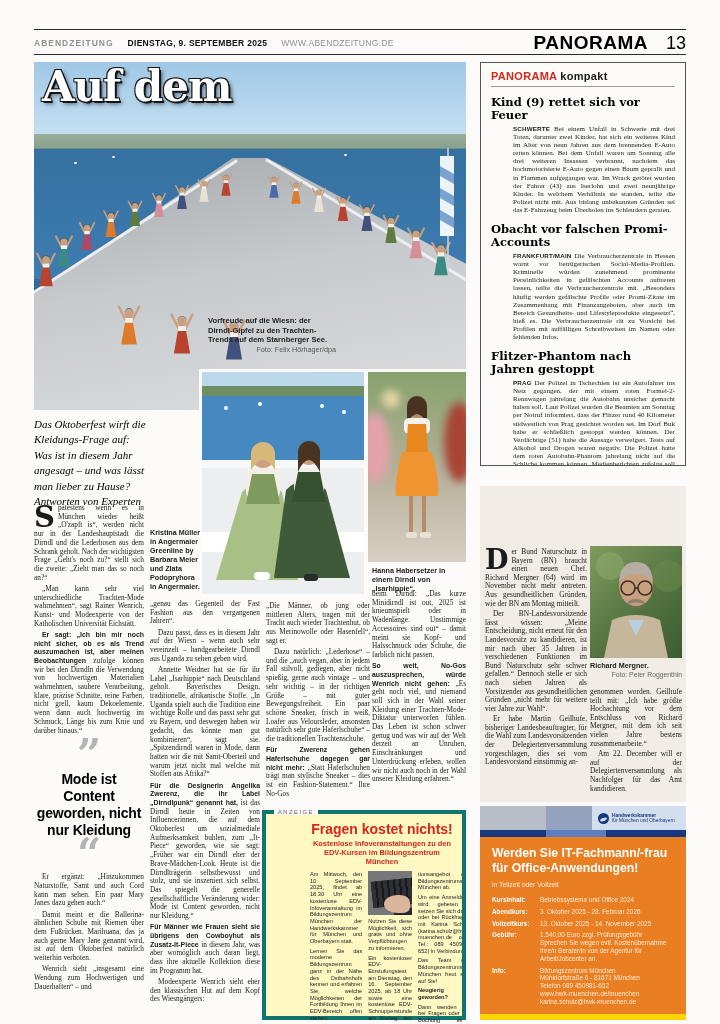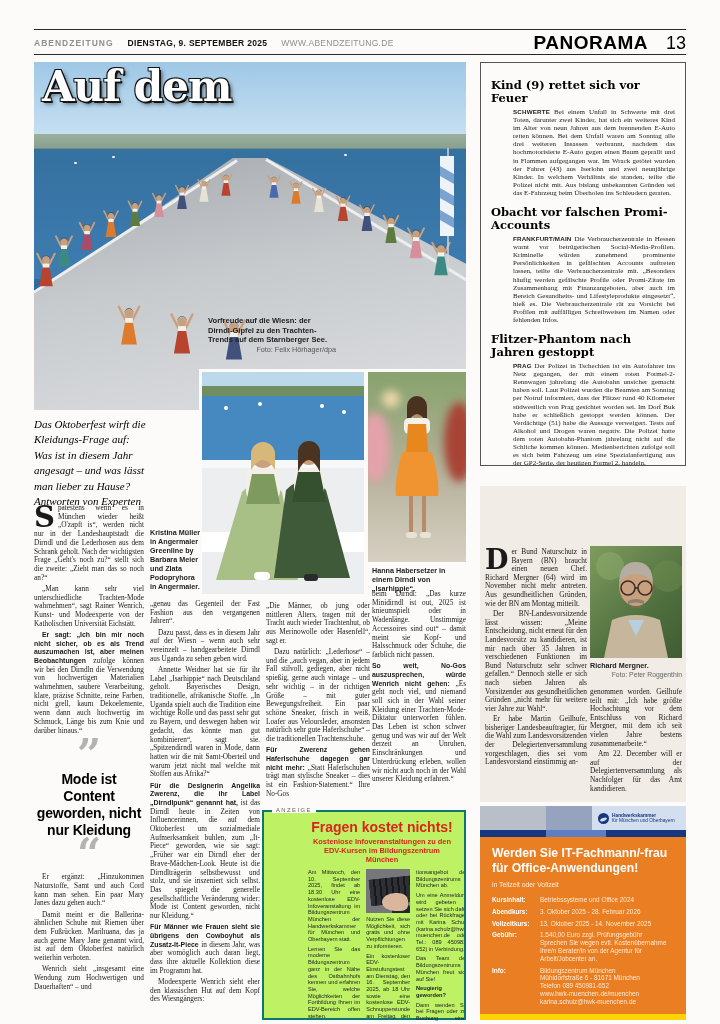--- a/index.html
+++ b/index.html
@@ -61,21 +61,21 @@
   
   .bund{left:480px;top:486px;width:206px;height:316px;background:#f1ece5;overflow:hidden;}
   .bund-head{position:absolute;left:5px;top:4px;font-family:"DejaVu Serif",serif;font-weight:bold;
              font-size:19px;line-height:23px;color:#000;letter-spacing:-.3px;}
   .bund-col{position:absolute;font-size:7.4px;line-height:8.6px;text-align:justify;overflow:hidden;}
   .bund-col p{margin:0 0 2px 0;}
   .mergner{position:absolute;left:110px;top:60px;width:92px;height:112px;background:linear-gradient(135deg,#7f9c5e,#50703f 60%,#3f5c33);overflow:hidden;}
   .bund-cap{position:absolute;left:110px;top:175px;width:92px;}
   .bund-credit{font-weight:normal;color:#666;text-align:right;font-size:6.8px;}
   
-  .info-ad{left:262px;top:810px;width:204px;height:210px;border:2px solid #0f766e;box-sizing:border-box;background:#bef264;padding-left:36px;}
+  .info-ad{left:262px;top:810px;width:204px;height:210px;border:4px solid #0f766e;box-sizing:border-box;background:#fef9c3;padding-left:36px;}
   .anzeige{position:absolute;left:8px;top:-5px;background:#fcfbf9;padding:0 4px;
            font-family:"Liberation Sans",sans-serif;font-size:5.8px;letter-spacing:1.5px;color:#666;}
   .ia-title{text-align:center;font-family:"Liberation Sans",sans-serif;font-weight:bold;font-size:14px;color:#d9261c;margin-top:7px;}
   .ia-sub{text-align:center;font-family:"Liberation Sans",sans-serif;font-weight:bold;font-size:7.4px;line-height:9px;color:#d9261c;margin:2px 10px 0 10px;}
   .ia-cols{display:flex;gap:6px;padding:5px 8px 0 8px;font-family:"Liberation Sans",sans-serif;
            font-size:5.6px;line-height:6.7px;text-align:justify;color:#222;height:152px;overflow:hidden;}
   .ia-col{flex:1;}
   .ia-col p{margin:0 0 3px 0;}
   .ia-bold{font-weight:bold;}
   .kbd-photo{width:100%;height:44px;background:#76777b;position:relative;overflow:hidden;margin-bottom:3px;}
@@ -257,20 +257,24 @@
   </div>
 
   <div class="abs cap" style="left:372px;top:566px;width:94px">Hanna Habersetzer in einem Dirndl von „Isarhippie“.</div>
   <div class="abs body-col" style="left:372px;top:590px;width:94px;height:214px">
     <p>beim Dirndl: „Das kurze Minidirndl ist out, 2025 ist knieumspielt oder in Wadenlänge. Unstimmige Accessoires sind out“ – damit meint sie Kopf- und Halsschmuck oder Schuhe, die farblich nicht passen.</p>
     <p><span class="lead">So weit, No-Gos auszusprechen, würde Wenrich nicht gehen:</span><span> „Es geht noch viel, und niemand soll sich in der Wahl seiner Kleidung einer Trachten-Mode-Diktatur unterworfen fühlen. Das Leben ist schon schwer genug und was wir auf der Welt derzeit an Unruhen, Einschränkungen und Unterdrückung erleben, wollen wir nicht auch noch in der Wahl unserer Kleidung erfahren.“</span></p>
     <div class="byline">Britta Schultejans, Felix Hörhager</div>
   </div>
 
   <div class="abs kompakt">
+    <div class="kk-title">
+      <span class="kk-red">PANORAMA</span>
+      <span>kompakt</span>
+    </div>
     <div>
       <div class="kk-head">Kind (9) rettet sich vor Feuer</div>
       <div class="kk-body"><span class="kk-date">SCHWERTE</span> <span>Bei einem Unfall in Schwerte mit drei Toten, darunter zwei Kinder, hat sich ein weiteres Kind im Alter von neun Jahren aus dem brennenden E-Auto retten können. Bei dem Unfall waren am Sonntag alle drei weiteren Insassen verbrannt, nachdem das hochmotorisierte E-Auto gegen einen Baum geprallt und in Flammen aufgegangen war. Im Wrack getötet wurden der Fahrer (43) aus Iserlohn und zwei neunjährige Kinder. In welchem Verhältnis sie standen, teilte die Polizei nicht mit. Aus bislang unbekannten Gründen sei das E-Fahrzeug beim Überholen ins Schleudern geraten.</span></div>
     </div>
     <div>
       <div class="kk-head">Obacht vor falschen Promi-Accounts</div>
       <div class="kk-body"><span class="kk-date">FRANKFURT/MAIN</span> <span>Die Verbraucherzentrale in Hessen warnt vor betrügerischen Social-Media-Profilen. Kriminelle würden zunehmend prominente Persönlichkeiten in gefälschten Accounts auftreten lassen, teilte die Verbraucherzentrale mit. „Besonders häufig werden gefälschte Profile oder Promi-Zitate im Zusammenhang mit Finanzangeboten, aber auch im Bereich Gesundheits- und Lifestyleprodukte eingesetzt“, hieß es. Die Verbraucherzentrale rät zu Vorsicht bei Profilen mit auffälligen Schreibweisen im Namen oder fehlenden Infos.</span></div>
     </div>
     <div>
       <div class="kk-head">Flitzer-Phantom nach Jahren gestoppt</div>

